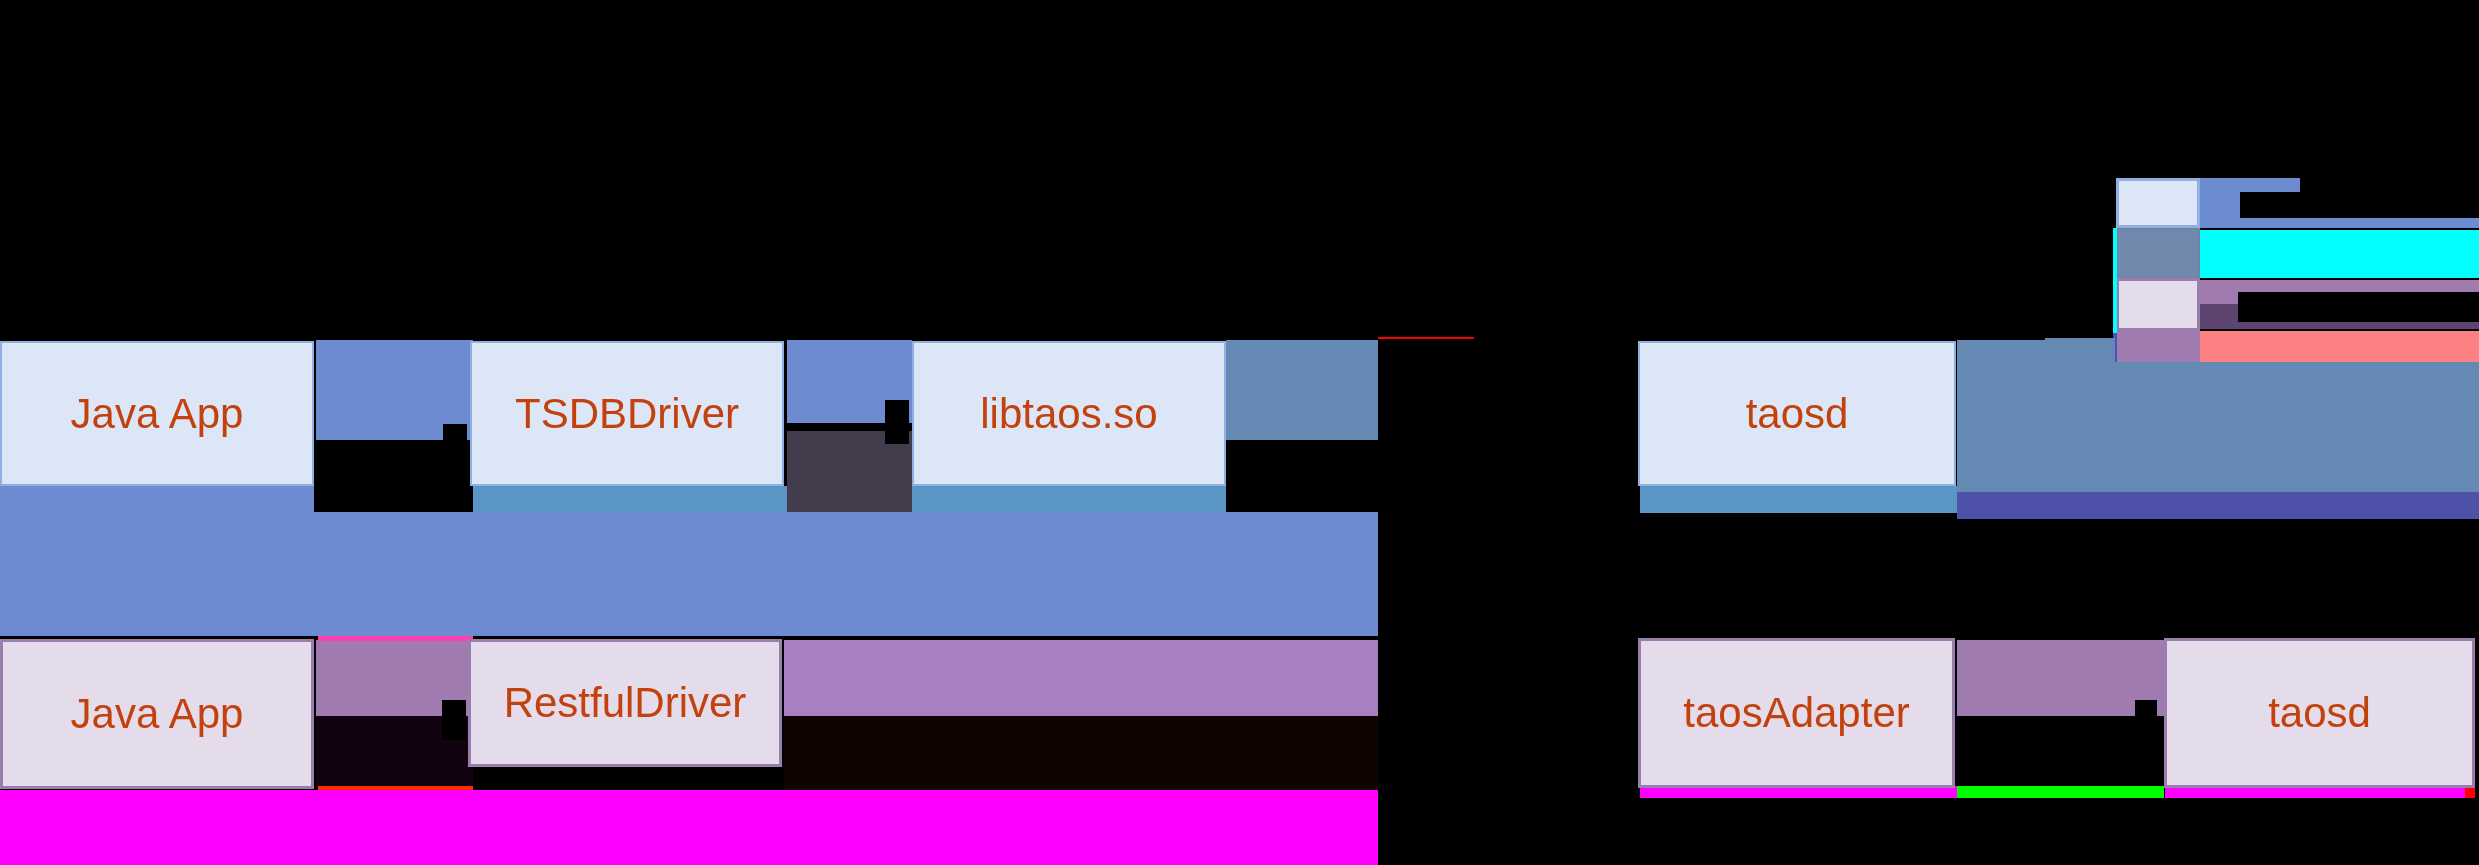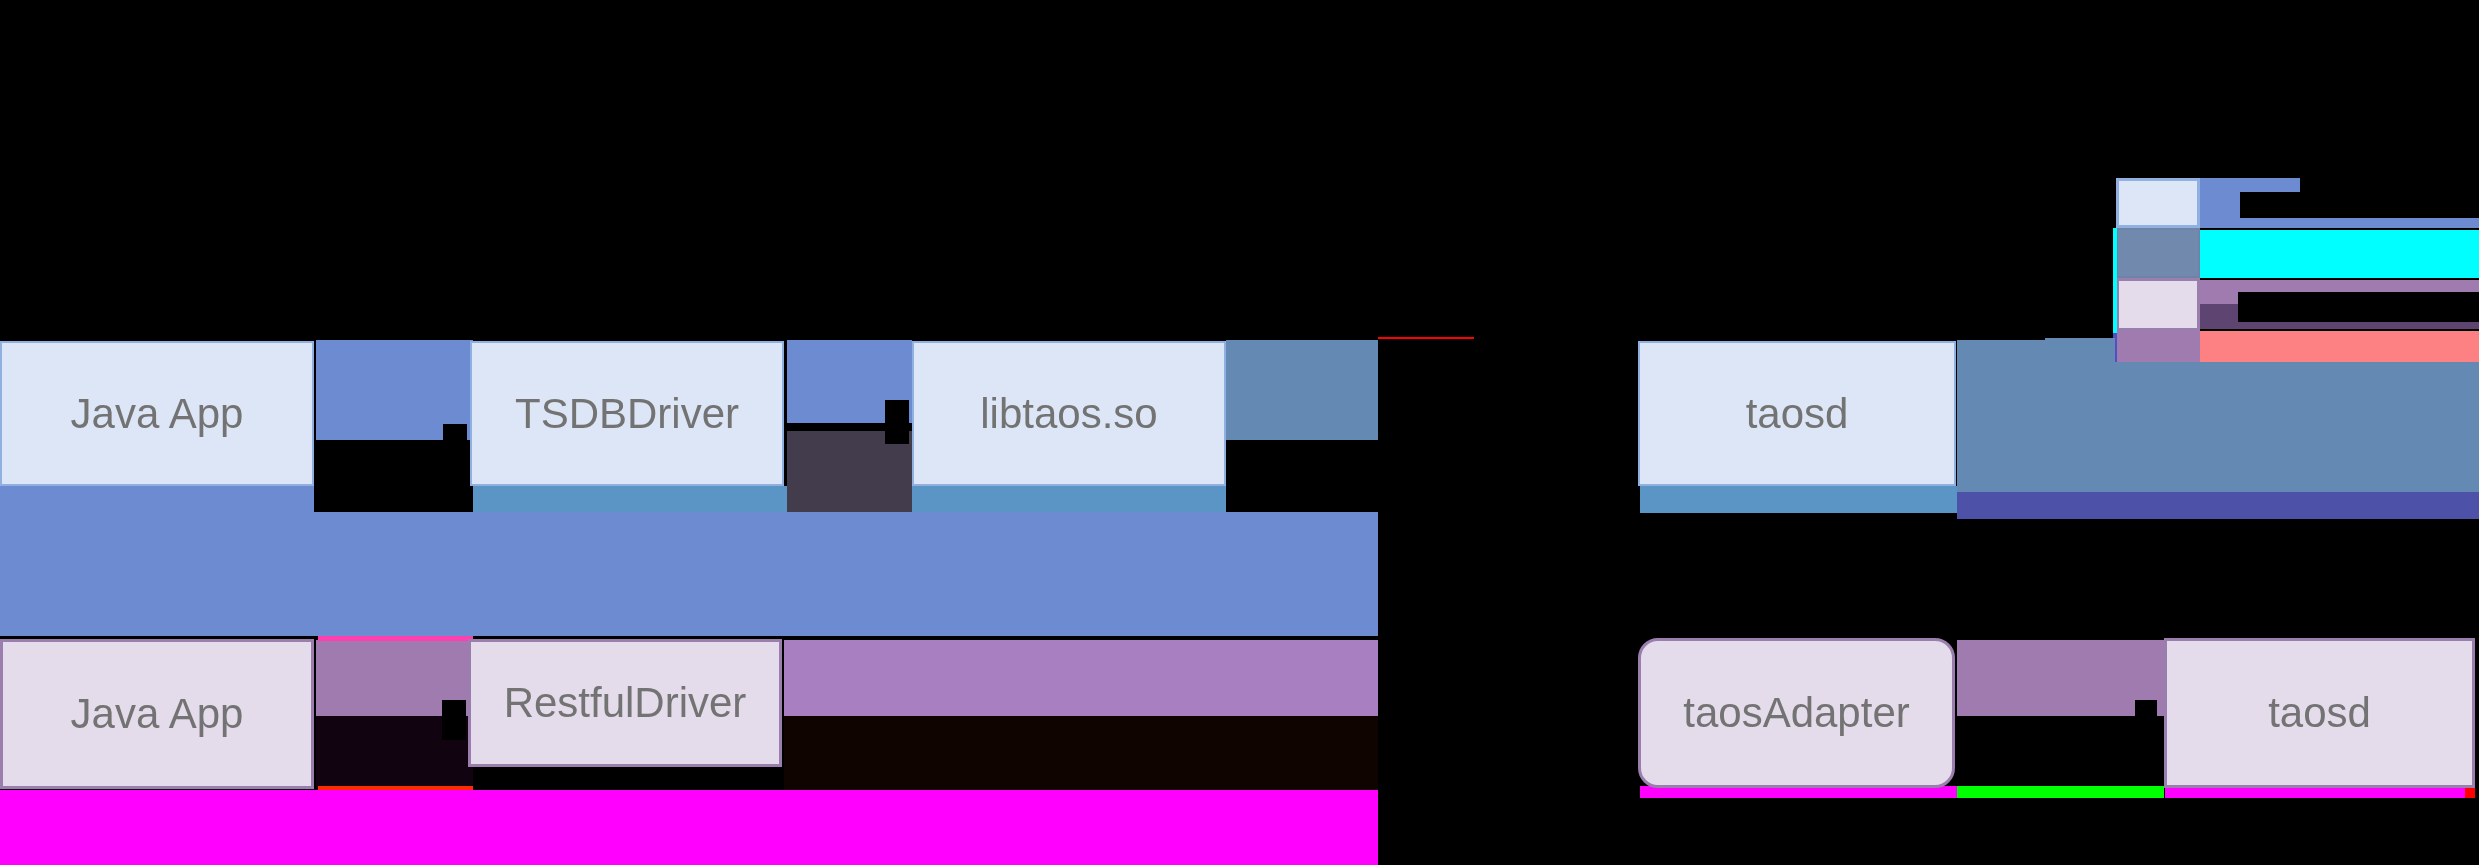--- a/index.html
+++ b/index.html
@@ -19,21 +19,21 @@
   }
 
   
   .node {
     display: flex;
     align-items: center;
     justify-content: center;
     box-sizing: border-box;
     position: absolute;
     font-size: 42px;
-    color: #737373;
+    color: #c2410c;
     letter-spacing: 0px;
   }
   .node.native {
     background: #dce6f7;
     border: 2px solid #8fb0e0;
   }
   .node.rest {
     background: #e4dbeb;
     border: 3px solid #9a7fae;
   }
@@ -111,21 +111,21 @@
   </div>
 
   <div class="node rest" style="left:0px; top:639px; width:314px; height:150px;">
     <span class="lbl">Java App</span>
   </div>
 
   <div class="node rest" style="left:468px; top:639px; width:314px; height:128px;">
     <span class="lbl">RestfulDriver</span>
   </div>
 
-  <div class="node rest" style="left:1638px; top:638px; width:317px; height:150px;border-radius:20px;">
+  <div class="node rest" style="left:1638px; top:638px; width:317px; height:150px;">
     <span class="lbl">taosAdapter</span>
   </div>
 
   <div class="node rest" style="left:2164px; top:638px; width:311px; height:150px;">
     <span class="lbl">taosd</span>
   </div>
 
   <div class="bar" style="left:2200px; top:178px; width:100px; height:26px; background:#6c8bd1;"></div>
   <div class="bar" style="left:2200px; top:204px; width:279px; height:24px; background:#6c8bd1;"></div>
   <div class="bar" style="left:2240px; top:192px; width:239px; height:26px; background:#000000;"></div>

